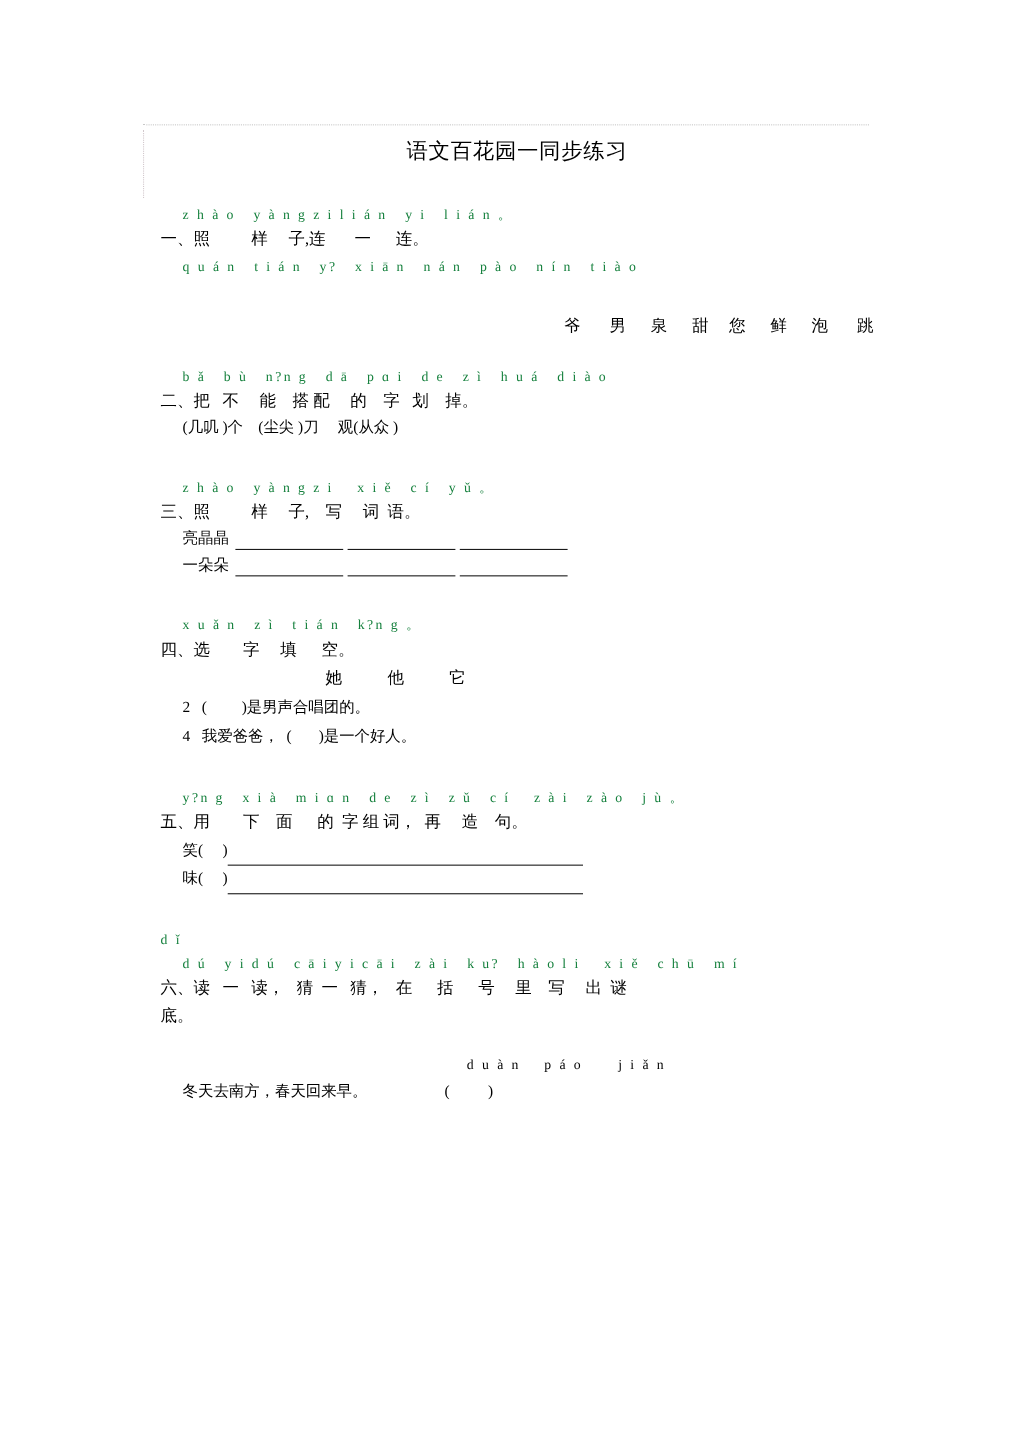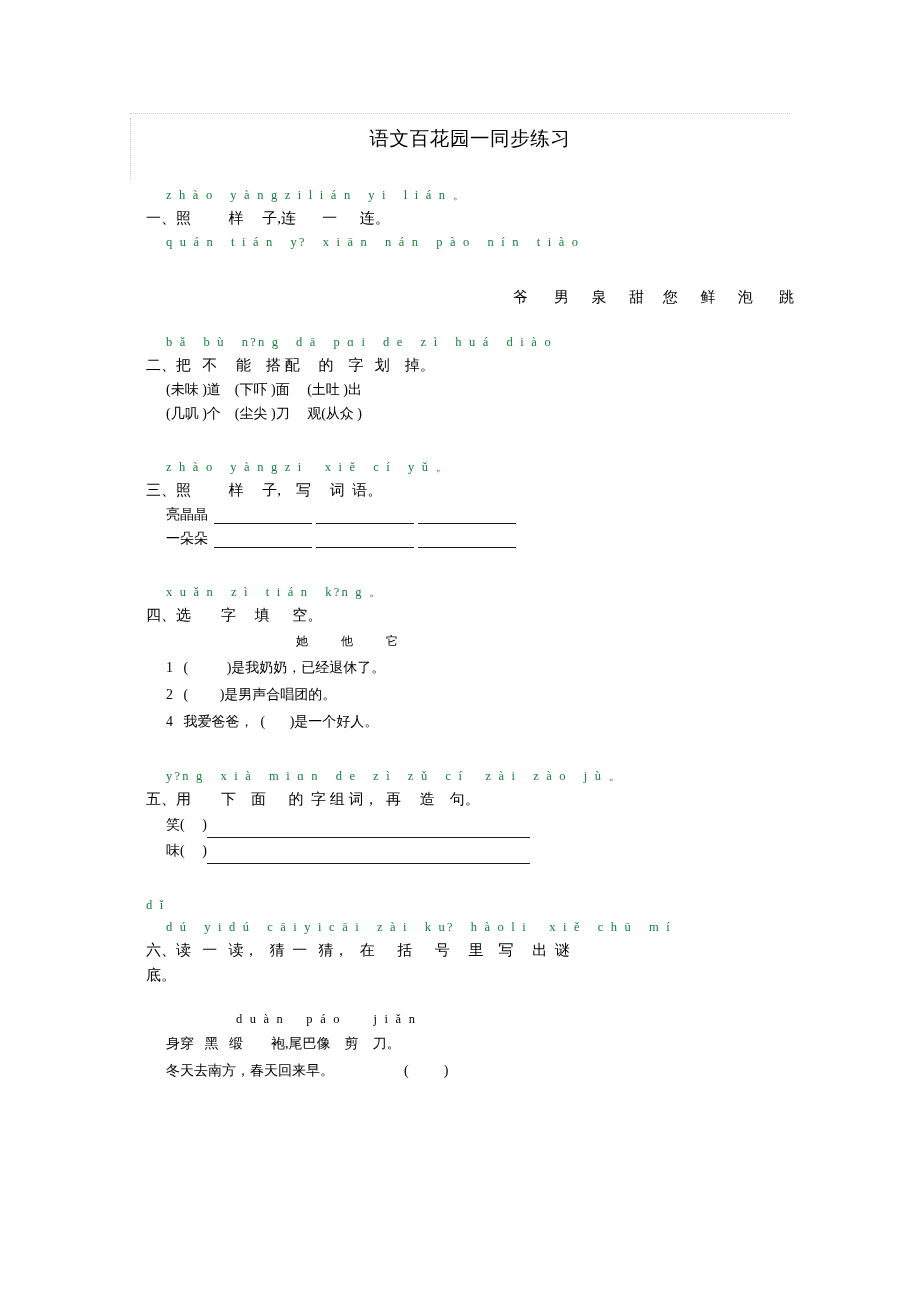--- a/index.html
+++ b/index.html
@@ -113,21 +113,21 @@
   }
 
   
   .fill-line {
     font-size: 14px;
     line-height: 27px;
     white-space: pre;
     padding-left: 20px;
   }
   .pron-row {
-    font-size: 12px;
+    font-size: 15px;
     line-height: 26px;
     white-space: pre;
     padding-left: 150px;
   }
 
   
   .compose-row {
     display: flex;
     align-items: flex-end;
     padding-left: 20px;
@@ -151,20 +151,21 @@
     line-height: 27px;
     white-space: pre;
     padding-left: 20px;
   }
   .riddle-pinyin {
     font-size: 12.5px;
     letter-spacing: 2.2px;
     line-height: 22px;
     white-space: pre;
     padding-left: 90px;
+    text-align: center;
   }
 </style>
 </head>
 <body>
 
 <div id="page-sheet">
 
   <div id="frame-top"></div>
   <div id="frame-left"></div>
 
@@ -180,21 +181,20 @@
       <div class="pinyin-row indent-1">q u á n   t i á n   y?   x i ā n   n á n   p à o   n í n   t i à o</div>
       <div class="spacer-l"></div>
       <div class="wordbank">爷       男      泉      甜     您      鲜      泡       跳</div>
     </div>
 
     <div class="spacer-m"></div>
 
     <div>
       <div class="pinyin-row indent-1">b ǎ   b ù   n?n g   d ā   p ɑ i   d e   z ì   h u á   d i à o</div>
       <div class="q-head">二、把   不     能    搭 配     的    字   划    掉。</div>
-      <div class="choice-line">(未味 )道    (下吓 )面     (土吐 )出</div>
       <div class="choice-line">(几叽 )个    (尘尖 )刀     观(从众 )</div>
     </div>
 
     <div class="spacer-l"></div>
 
     <div>
       <div class="pinyin-row indent-1">z h à o   y à n g z i    x i ě   c í   y ǔ 。</div>
       <div class="q-head">三、照          样     子,    写     词  语。</div>
 
       <div class="blank-row">
@@ -210,21 +210,20 @@
         <span class="blank-seg"></span>
       </div>
     </div>
 
     <div class="spacer-l"></div>
 
     <div>
       <div class="pinyin-row indent-1">x u ǎ n   z ì   t i á n   k?n g 。</div>
       <div class="q-head">四、选        字     填      空。</div>
       <div class="pron-row">她           他           它</div>
-      <div class="fill-line">1   (           )是我奶奶，已经退休了。</div>
       <div class="fill-line">2   (         )是男声合唱团的。</div>
       <div class="fill-line">4   我爱爸爸，  (       )是一个好人。</div>
     </div>
 
     <div class="spacer-l"></div>
 
     <div>
       <div class="pinyin-row indent-1">y?n g   x i à   m i ɑ n   d e   z ì   z ǔ   c í    z à i   z à o   j ù 。</div>
       <div class="q-head">五、用        下    面      的  字 组 词，  再     造    句。</div>
 
@@ -242,18 +241,17 @@
 
     <div>
       <div class="pinyin-row">d ǐ</div>
       <div class="pinyin-row indent-1">d ú   y i d ú   c ā i y i c ā i   z à i   k u?   h à o l i    x i ě   c h ū   m í</div>
       <div class="q-head">六、读   一   读，   猜  一   猜，   在      括      号     里    写     出  谜</div>
       <div class="q-head">底。</div>
 
       <div class="spacer-m"></div>
 
       <div class="riddle-pinyin">d u à n    p á o      j i ǎ n</div>
-      <div class="riddle-line">身穿   黑   缎        袍,尾巴像    剪    刀。</div>
       <div class="riddle-line">冬天去南方，春天回来早。                    (          )</div>
     </div>
 
   </div>
 </div>
 
 </body></html>

